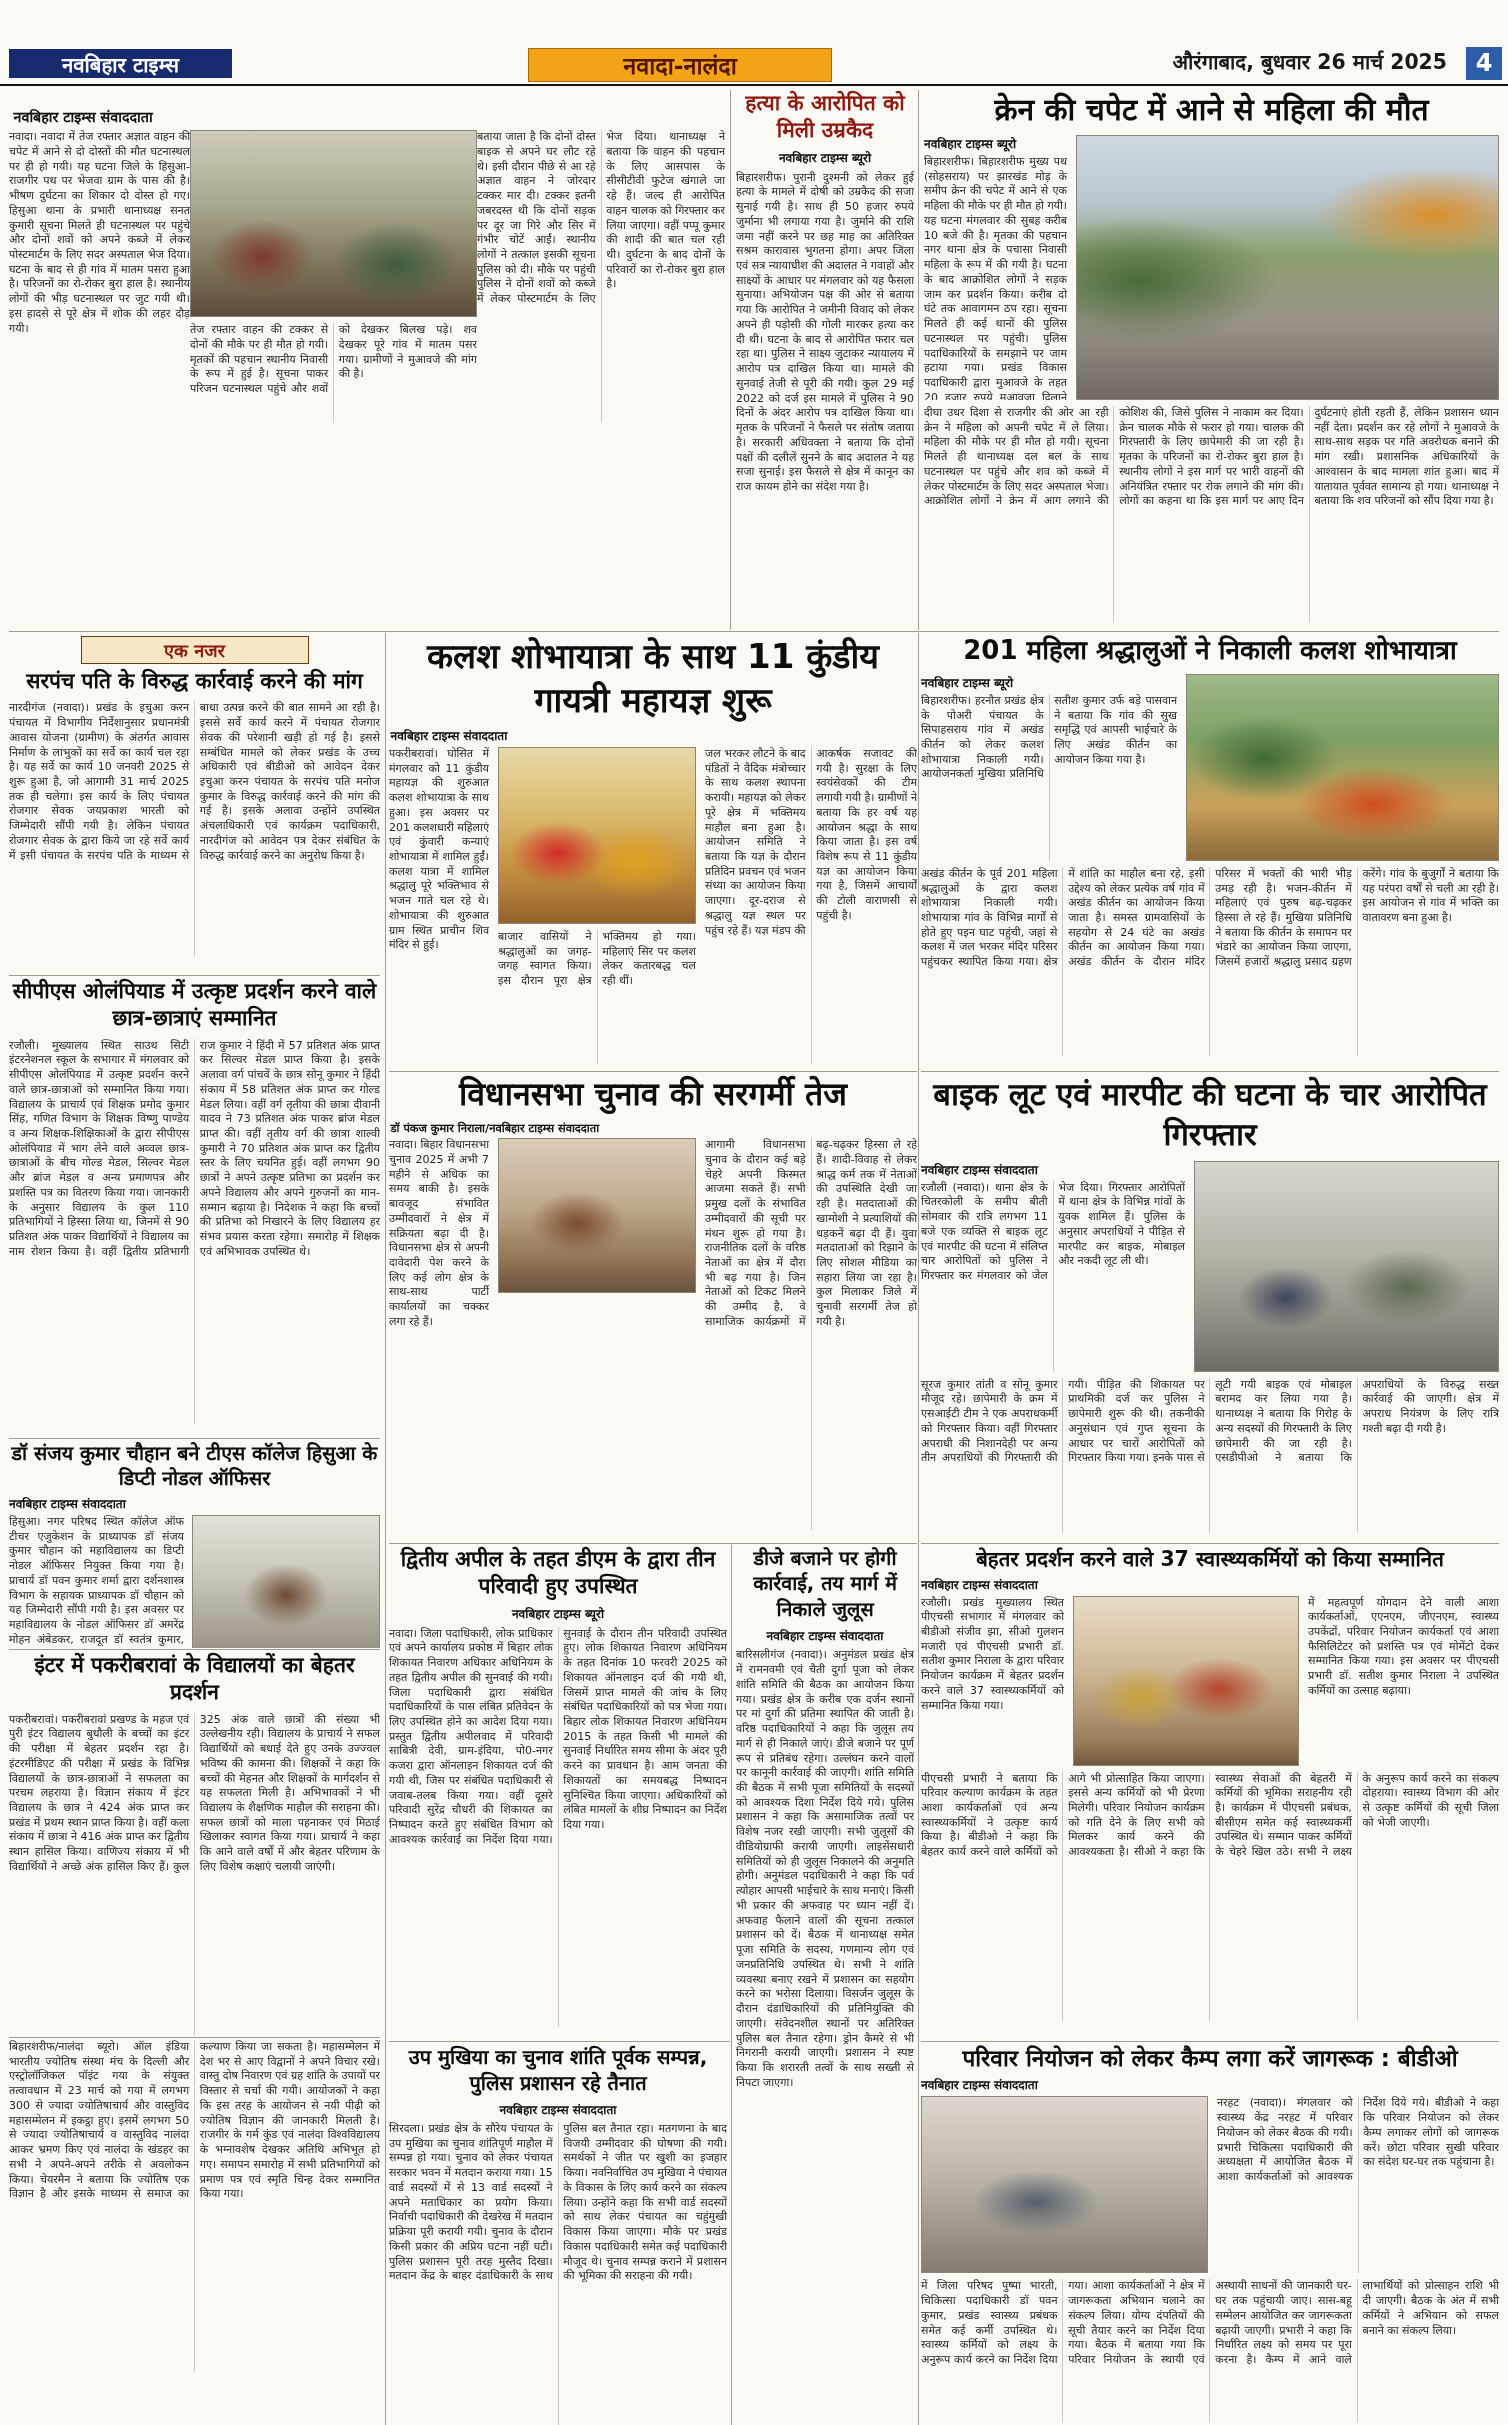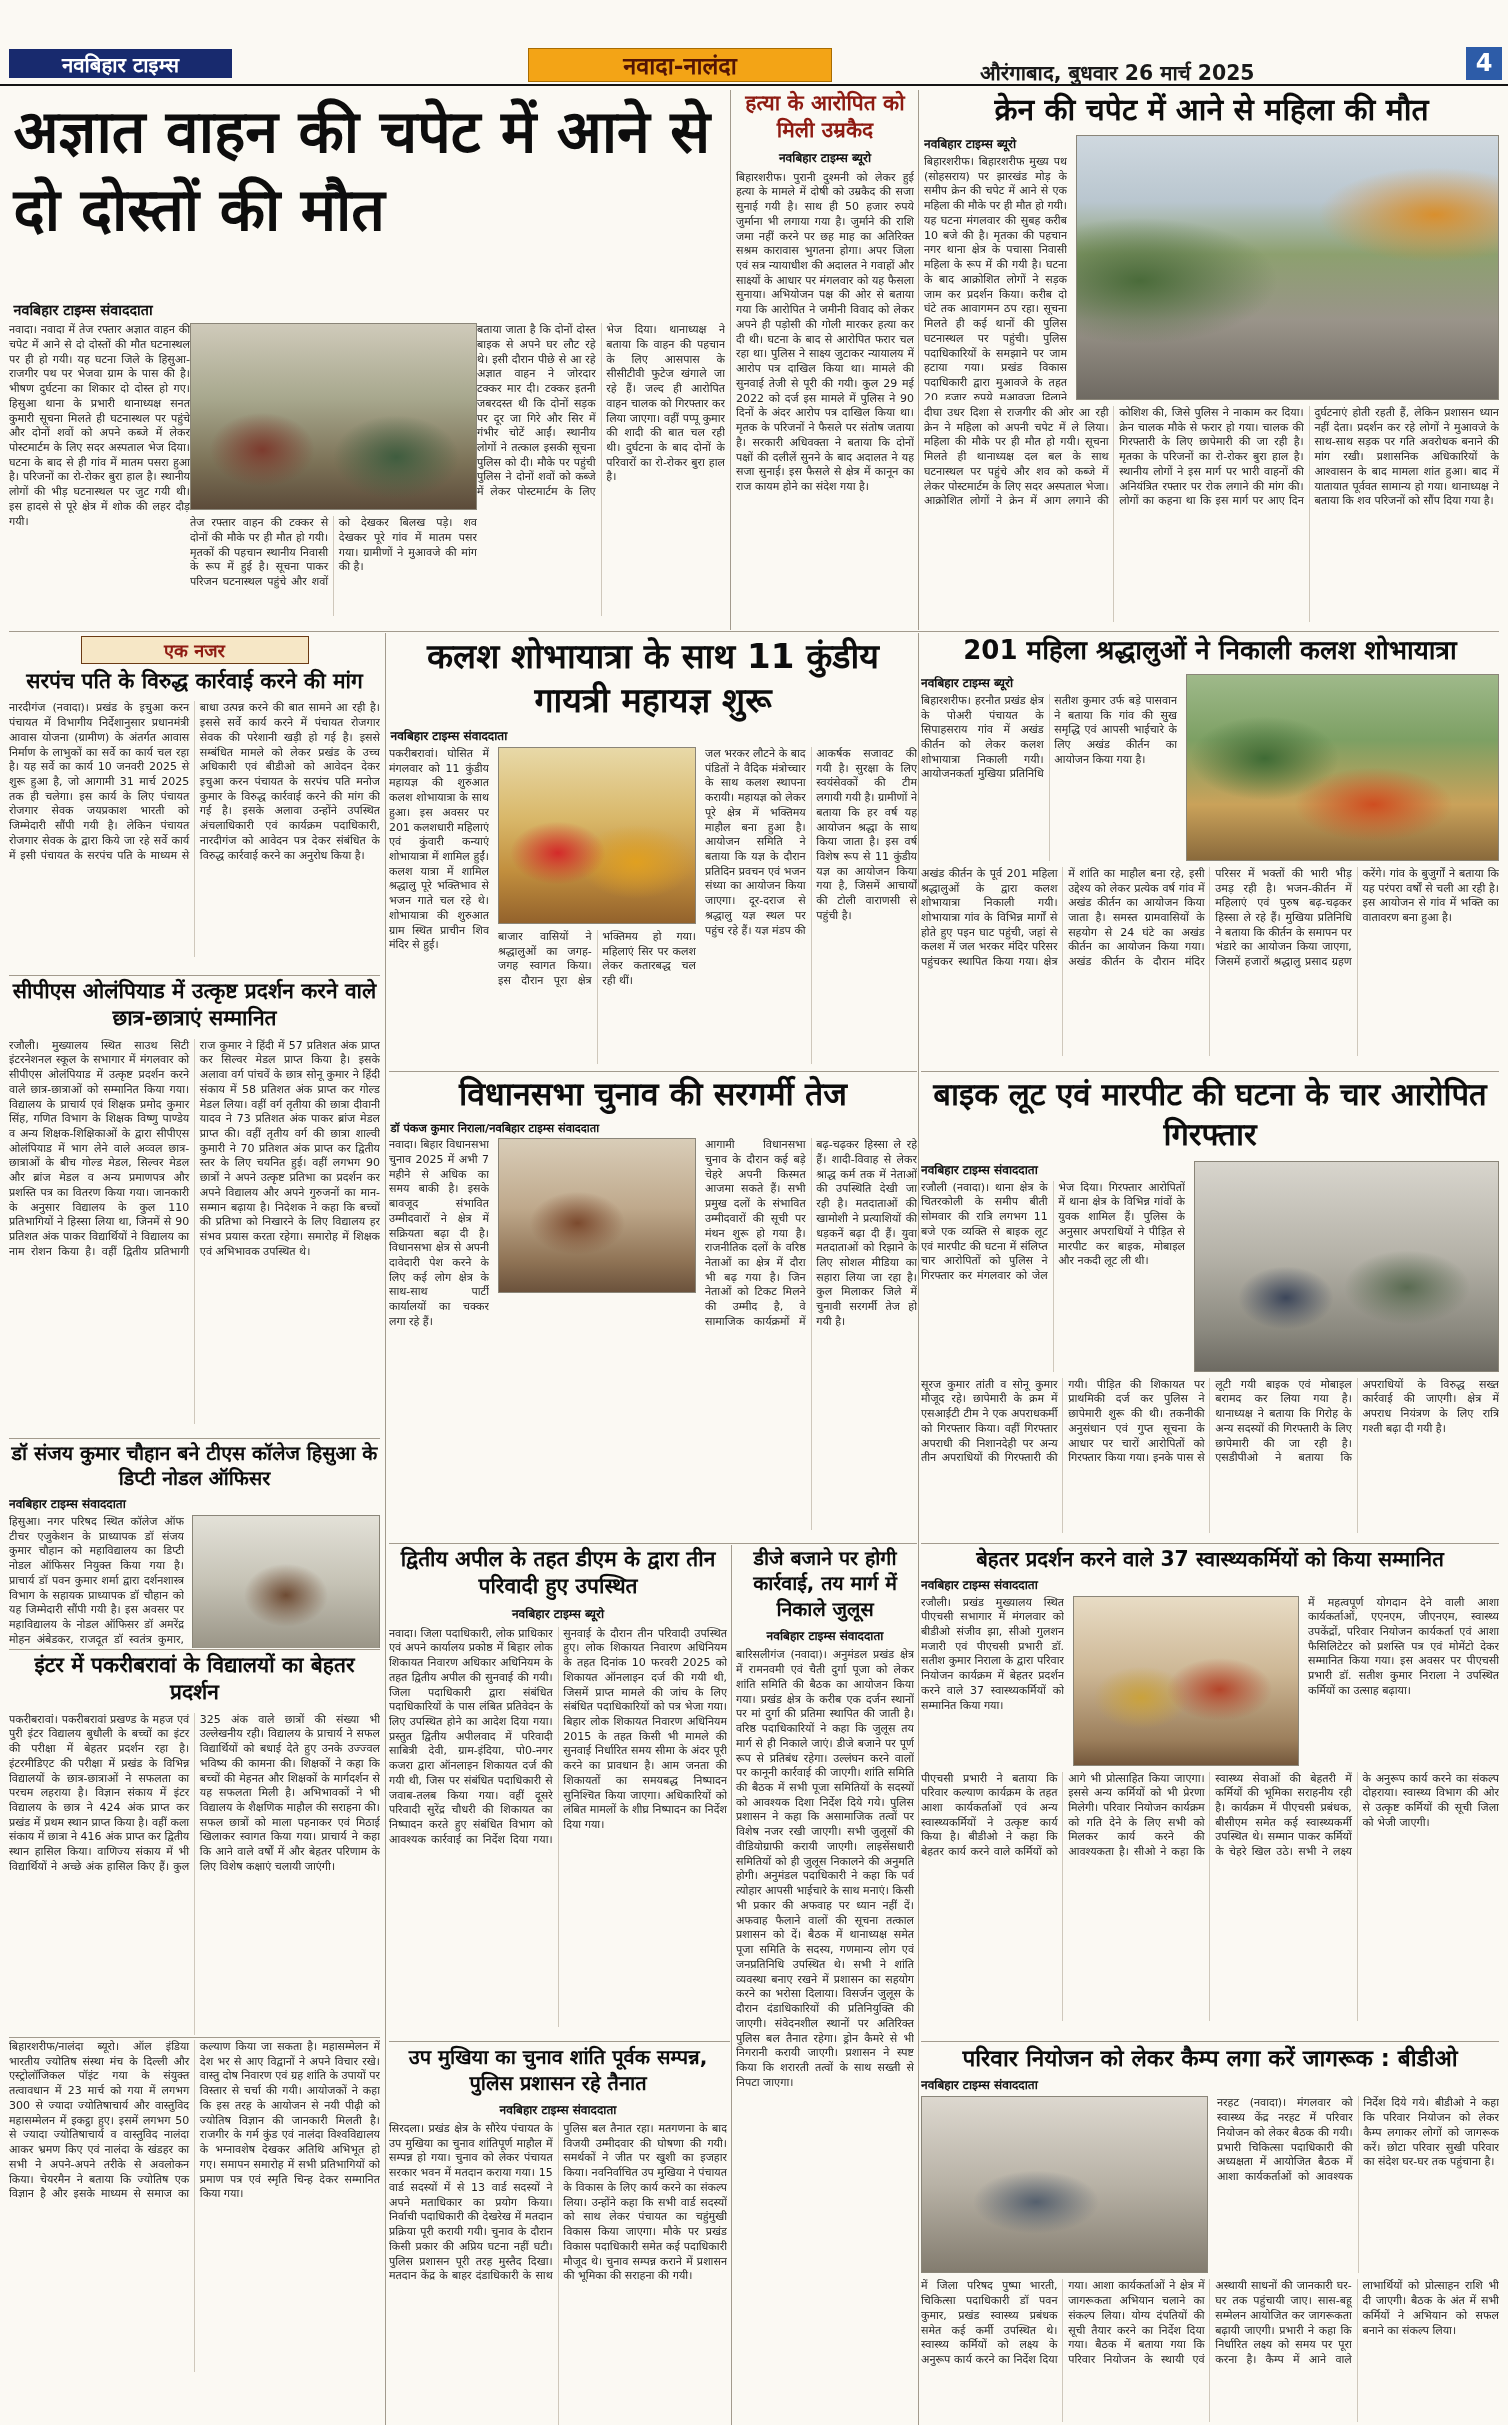--- a/index.html
+++ b/index.html
@@ -47,21 +47,21 @@
   .cmyk{display:flex;gap:1.5px;}
   .cmyk div{width:15px;height:15px;font-size:9px;font-weight:bold;display:flex;align-items:center;justify-content:center;}
 </style>
 </head>
 <body>
 
 <div class="page">
 
   <div class="abs center" style="left:9px;top:6px;width:223px;height:29px;background:#182a6e;color:#ffffff;font-weight:bold;font-size:20.4px;">नवबिहार टाइम्स</div>
   <div class="abs center" style="left:528px;top:4.5px;width:302px;height:32px;background:#f3a416;border:0.8px solid #a86c00;color:#531505;font-weight:bold;font-size:23.4px;">नवादा-नालंदा</div>
-  <div class="abs" style="left:980px;top:15px;width:467px;height:24px;font-weight:bold;font-size:20.4px;">औरंगाबाद, बुधवार 26 मार्च 2025</div>
+  <div class="abs" style="left:980px;top:4px;width:467px;height:24px;text-align:right;font-weight:bold;font-size:20.4px;">औरंगाबाद, बुधवार 26 मार्च 2025</div>
   <div class="abs center" style="left:1466px;top:3.8px;width:36px;height:33px;background:#2d5ca8;color:#fff;font-weight:bold;font-size:24px;">4</div>
   <div class="abs" style="left:0;top:41px;width:1508px;height:2.3px;background:#141414;"></div>
 
   <div class="abs vrule" style="left:730px;top:47px;height:540px;"></div>
   <div class="abs vrule" style="left:918px;top:47px;height:540px;"></div>
   <div class="abs hrule" style="left:9px;top:588px;width:1490px;"></div>
   <div class="abs vrule" style="left:385px;top:590px;height:1810px;"></div>
   <div class="abs vrule" style="left:918px;top:590px;height:1810px;"></div>
   <div class="abs vrule" style="left:731px;top:1502px;height:897px;"></div>
   <div class="abs hrule" style="left:9px;top:932px;width:371px;"></div>
@@ -69,21 +69,20 @@
   <div class="abs hrule" style="left:9px;top:1606px;width:371px;"></div>
   <div class="abs hrule" style="left:9px;top:1994px;width:371px;"></div>
   <div class="abs hrule" style="left:389px;top:1028px;width:528px;"></div>
   <div class="abs hrule" style="left:389px;top:1500px;width:528px;"></div>
   <div class="abs hrule" style="left:389px;top:1998px;width:341px;"></div>
   <div class="abs hrule" style="left:921px;top:1028px;width:578px;"></div>
   <div class="abs hrule" style="left:921px;top:1500px;width:578px;"></div>
   <div class="abs hrule" style="left:921px;top:1998px;width:578px;"></div>
 
   <div class="abs section" style="left:9px;top:47px;width:716px;height:540px;">
-    <div class="hl" style="font-size:59px;line-height:1.32;padding:3px 4.5px 0 4.5px;height:190px;overflow:hidden;">अज्ञात वाहन की चपेट में आने से दो दोस्तों की मौत</div>
     <div class="byline" style="margin:16.6px 0 4.5px 4.5px;font-size:14.3px;">नवबिहार टाइम्स संवाददाता</div>
     <div style="display:flex;height:293px;overflow:hidden;">
       <div class="body-text" style="width:181px;">नवादा। नवादा में तेज रफ्तार अज्ञात वाहन की चपेट में आने से दो दोस्तों की मौत घटनास्थल पर ही हो गयी। यह घटना जिले के हिसुआ-राजगीर पथ पर भेजवा ग्राम के पास की है। भीषण दुर्घटना का शिकार दो दोस्त हो गए। हिसुआ थाना के प्रभारी थानाध्यक्ष सनत कुमारी सूचना मिलते ही घटनास्थल पर पहुंचे और दोनों शवों को अपने कब्जे में लेकर पोस्टमार्टम के लिए सदर अस्पताल भेज दिया। घटना के बाद से ही गांव में मातम पसरा हुआ है। परिजनों का रो-रोकर बुरा हाल है। स्थानीय लोगों की भीड़ घटनास्थल पर जुट गयी थी। इस हादसे से पूरे क्षेत्र में शोक की लहर दौड़ गयी।</div>
       <div style="width:287px;display:flex;flex-direction:column;gap:6px;">
         <div class="photo ph-a1" style="height:187px;"></div>
         <div class="body-text cols-2" style="flex:1;">तेज रफ्तार वाहन की टक्कर से दोनों की मौके पर ही मौत हो गयी। मृतकों की पहचान स्थानीय निवासी के रूप में हुई है। सूचना पाकर परिजन घटनास्थल पहुंचे और शवों को देखकर बिलख पड़े। शव देखकर पूरे गांव में मातम पसर गया। ग्रामीणों ने मुआवजे की मांग की है।</div>
       </div>
       <div class="body-text cols-2" style="flex:1;">बताया जाता है कि दोनों दोस्त बाइक से अपने घर लौट रहे थे। इसी दौरान पीछे से आ रहे अज्ञात वाहन ने जोरदार टक्कर मार दी। टक्कर इतनी जबरदस्त थी कि दोनों सड़क पर दूर जा गिरे और सिर में गंभीर चोटें आईं। स्थानीय लोगों ने तत्काल इसकी सूचना पुलिस को दी। मौके पर पहुंची पुलिस ने दोनों शवों को कब्जे में लेकर पोस्टमार्टम के लिए भेज दिया। थानाध्यक्ष ने बताया कि वाहन की पहचान के लिए आसपास के सीसीटीवी फुटेज खंगाले जा रहे हैं। जल्द ही आरोपित वाहन चालक को गिरफ्तार कर लिया जाएगा। वहीं पप्पू कुमार की शादी की बात चल रही थी। दुर्घटना के बाद दोनों के परिवारों का रो-रोकर बुरा हाल है।</div>
     </div>
   </div>

